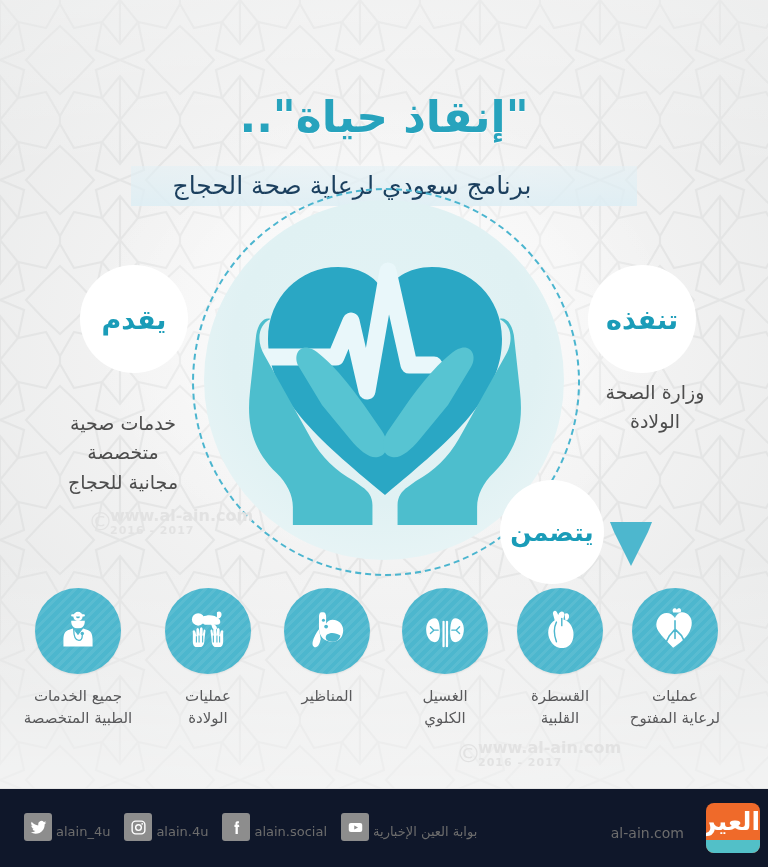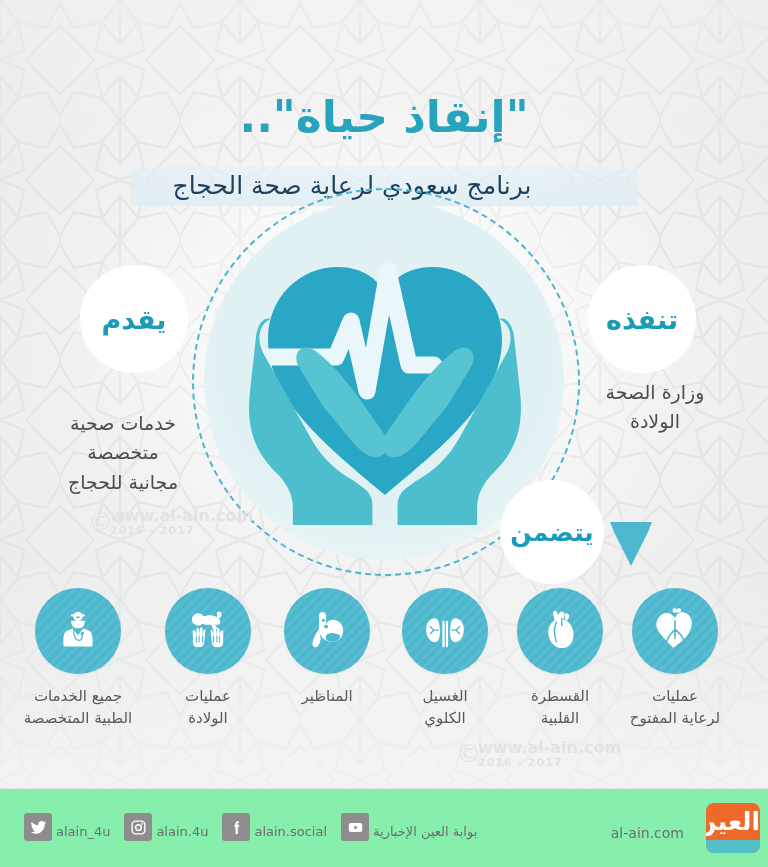--- a/index.html
+++ b/index.html
@@ -99,21 +99,21 @@
   }
   .icon-circle svg{position:absolute;left:50%;top:50%;transform:translate(-50%,-50%);}
   .icon-label{
     margin-top:12px;direction:rtl;color:#59595b;font-size:15px;line-height:1.45;
   }
   .icon-label .ln{display:block;white-space:nowrap;}
 
   
   .footer{
     position:absolute;left:0;top:788px;width:768px;height:79px;
-    background:#86efac;border-top:1px solid #e5e5e5;
+    background:#0f172a;border-top:1px solid #e5e5e5;
   }
   .social{position:absolute;left:24px;top:24px;display:flex;align-items:flex-end;gap:0;}
   .social-item{display:flex;align-items:flex-end;margin-right:14px;}
   .sq{
     width:28px;height:28px;border-radius:3px;background:#8d8d8d;
     display:flex;align-items:center;justify-content:center;
   }
   .sq svg{display:block;}
   .handle{font-size:13px;color:#6d6d6d;margin-left:4px;padding-bottom:2px;white-space:nowrap;}
   .handle.rtl{direction:rtl;font-size:13px;}

